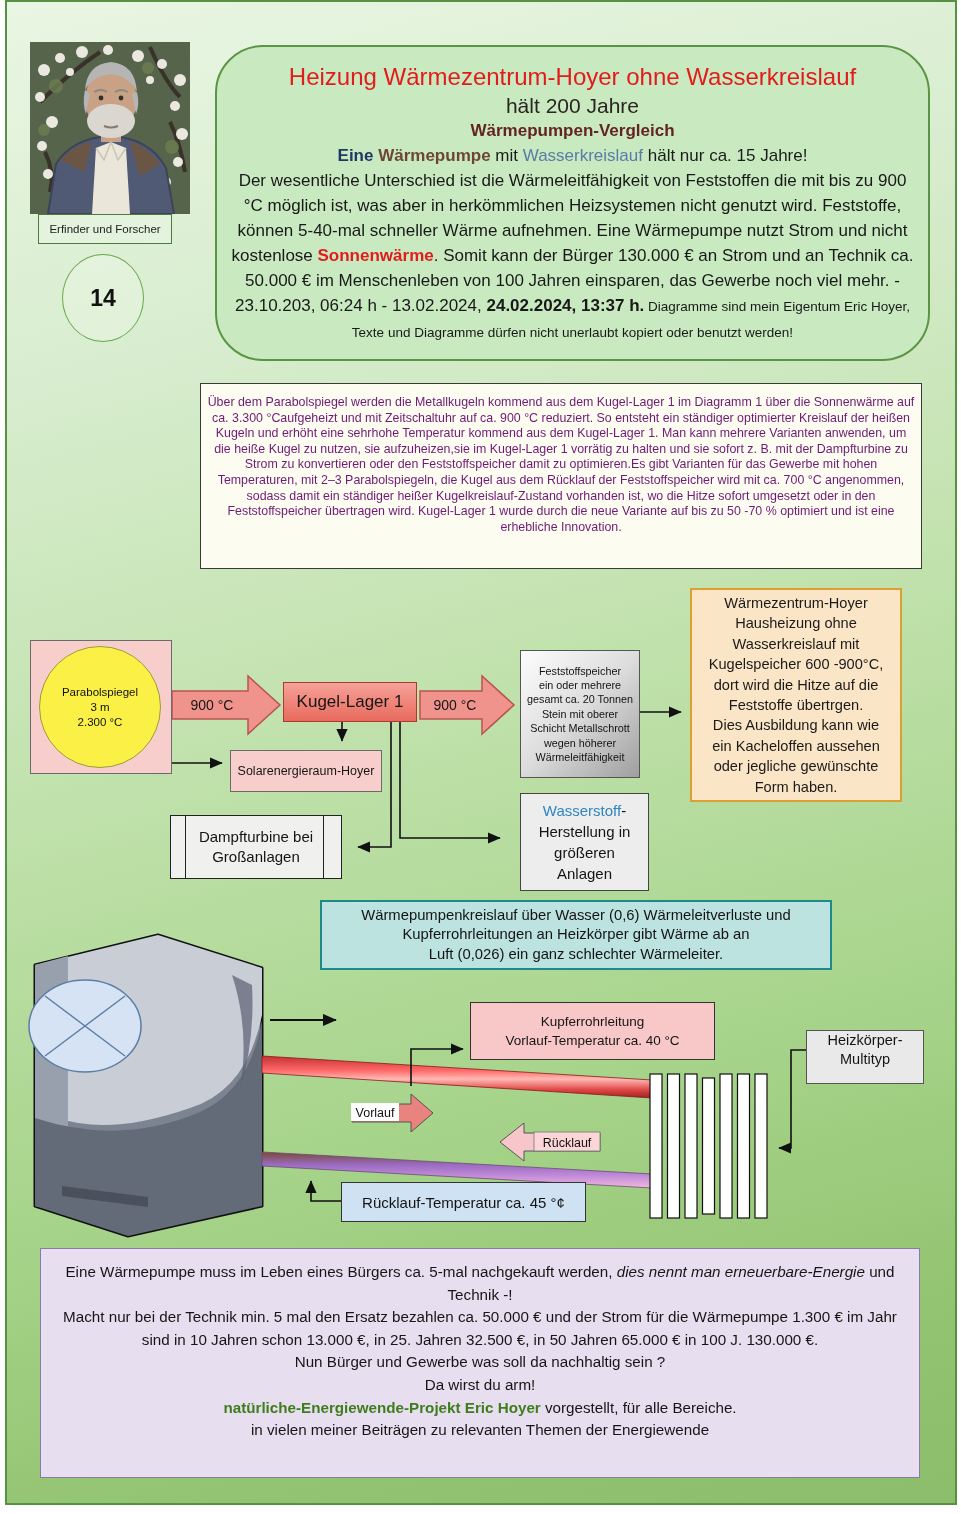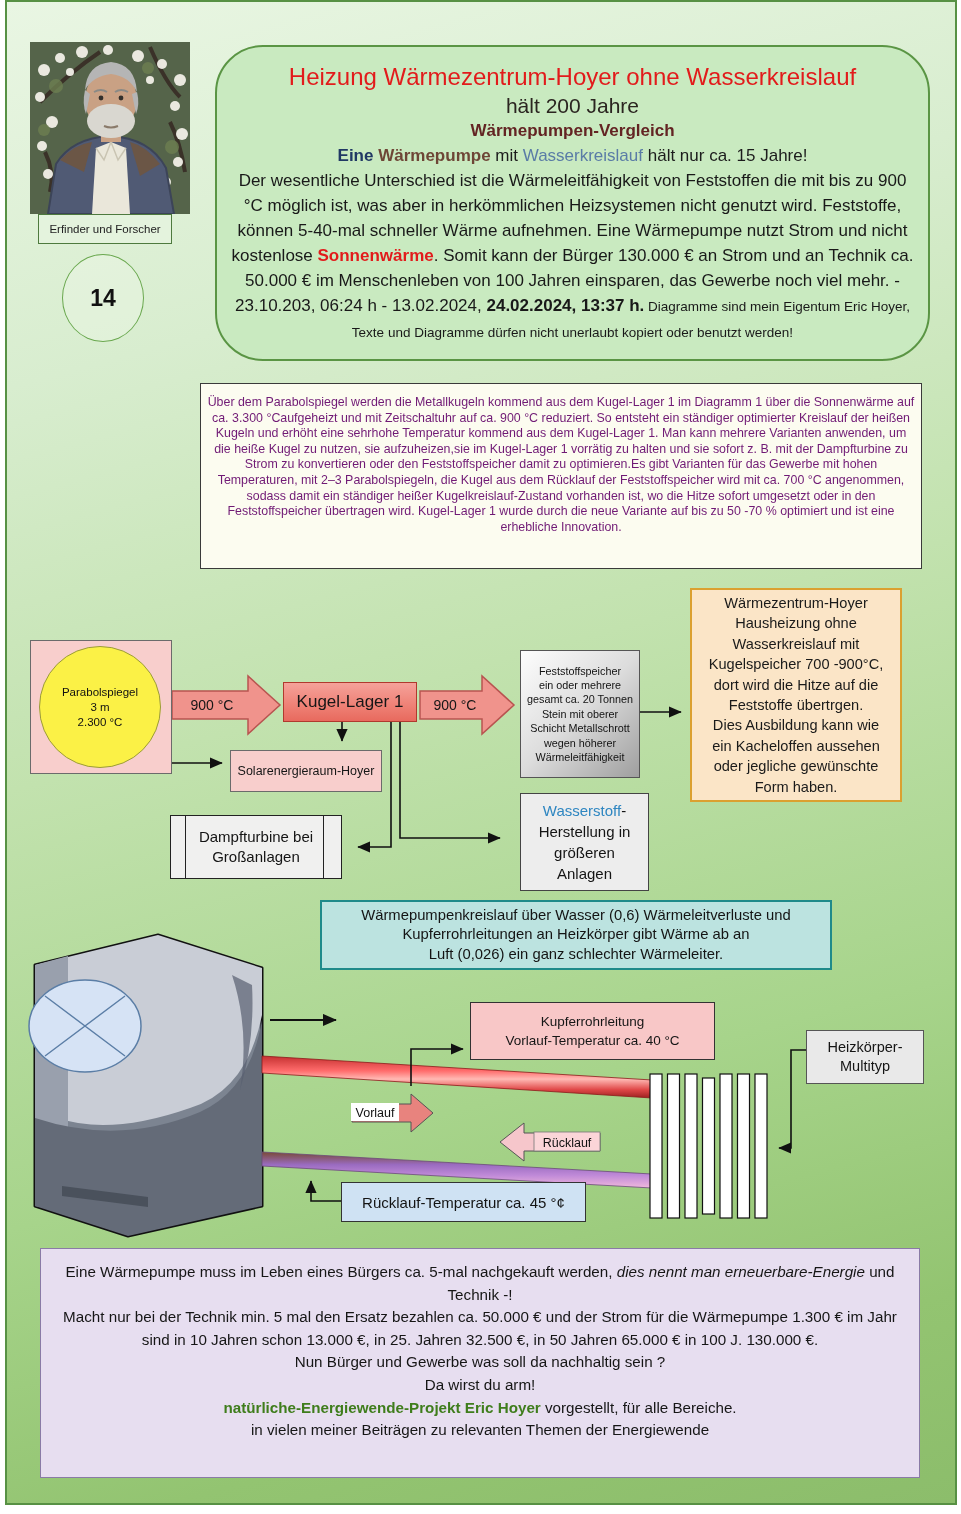--- a/index.html
+++ b/index.html
@@ -53,21 +53,21 @@
   .wz-box{left:690px;top:588px;width:212px;height:214px;background:#fbe5c7;border:2px solid #dba030;box-sizing:border-box;
     display:flex;align-items:center;justify-content:center;text-align:center;font-size:14.6px;line-height:20.4px;color:#1a1a1a;white-space:pre-line;}
 
   .cyan-box{left:320px;top:900px;width:512px;height:70px;background:#bce3e0;border:2.5px solid #1f8a8a;box-sizing:border-box;
     display:flex;align-items:center;justify-content:center;text-align:center;font-size:14.8px;line-height:19.5px;color:#141414;white-space:pre-line;}
 
   
   .kupfer-box{left:470px;top:1002px;width:243px;height:56px;display:flex;align-items:center;justify-content:center;
     text-align:center;font-size:13.5px;line-height:19px;color:#161616;background:#f8c7c7;border:1px solid #333;white-space:pre-line;}
   .heiz-box{left:806px;top:1030px;width:116px;height:52px;background:#e9e9e9;border:1.5px solid #555;
-    display:flex;align-items:center;justify-content:center;text-align:center;font-size:14.5px;line-height:19px;color:#141414;white-space:pre-line;}
+    display:flex;justify-content:center;text-align:center;font-size:14.5px;line-height:19px;color:#141414;white-space:pre-line;}
   .rtemp-box{left:341px;top:1182px;width:243px;height:38px;background:#cfe2f3;border:1px solid #333;
     display:flex;align-items:center;justify-content:center;font-size:15px;color:#141414;}
 
   .footer-box{left:40px;top:1248px;width:880px;height:230px;background:#e7def0;border:1.5px solid #8a7ba6;box-sizing:border-box;
     text-align:center;font-size:15.2px;line-height:22.6px;color:#161616;padding:12px 18px;}
   .footer-box p{margin:0;}
   .seg-italic{font-style:italic;}
   .seg-green{color:#3f7d1c;font-weight:bold;}
 </style>
 </head>
@@ -248,21 +248,21 @@
   <div class="abs z2 wasser-box">
     <span style="white-space:pre-line"><span class="wasser-blue">Wasserstoff</span><span>-
 Herstellung in
 größeren
 Anlagen</span></span>
   </div>
   <div class="abs z2 wz-box">
     <span>Wärmezentrum-Hoyer
 Hausheizung ohne
 Wasserkreislauf mit
-Kugelspeicher 700 -900°C,
+Kugelspeicher 600 -900°C,
 dort wird die Hitze auf die
 Feststoffe übertrgen.
 Dies Ausbildung kann wie
 ein Kacheloffen aussehen
 oder jegliche gewünschte
 Form haben.</span>
   </div>
 
   <div class="abs z2 cyan-box">
     <span>Wärmepumpenkreislauf über Wasser (0,6) Wärmeleitverluste und

